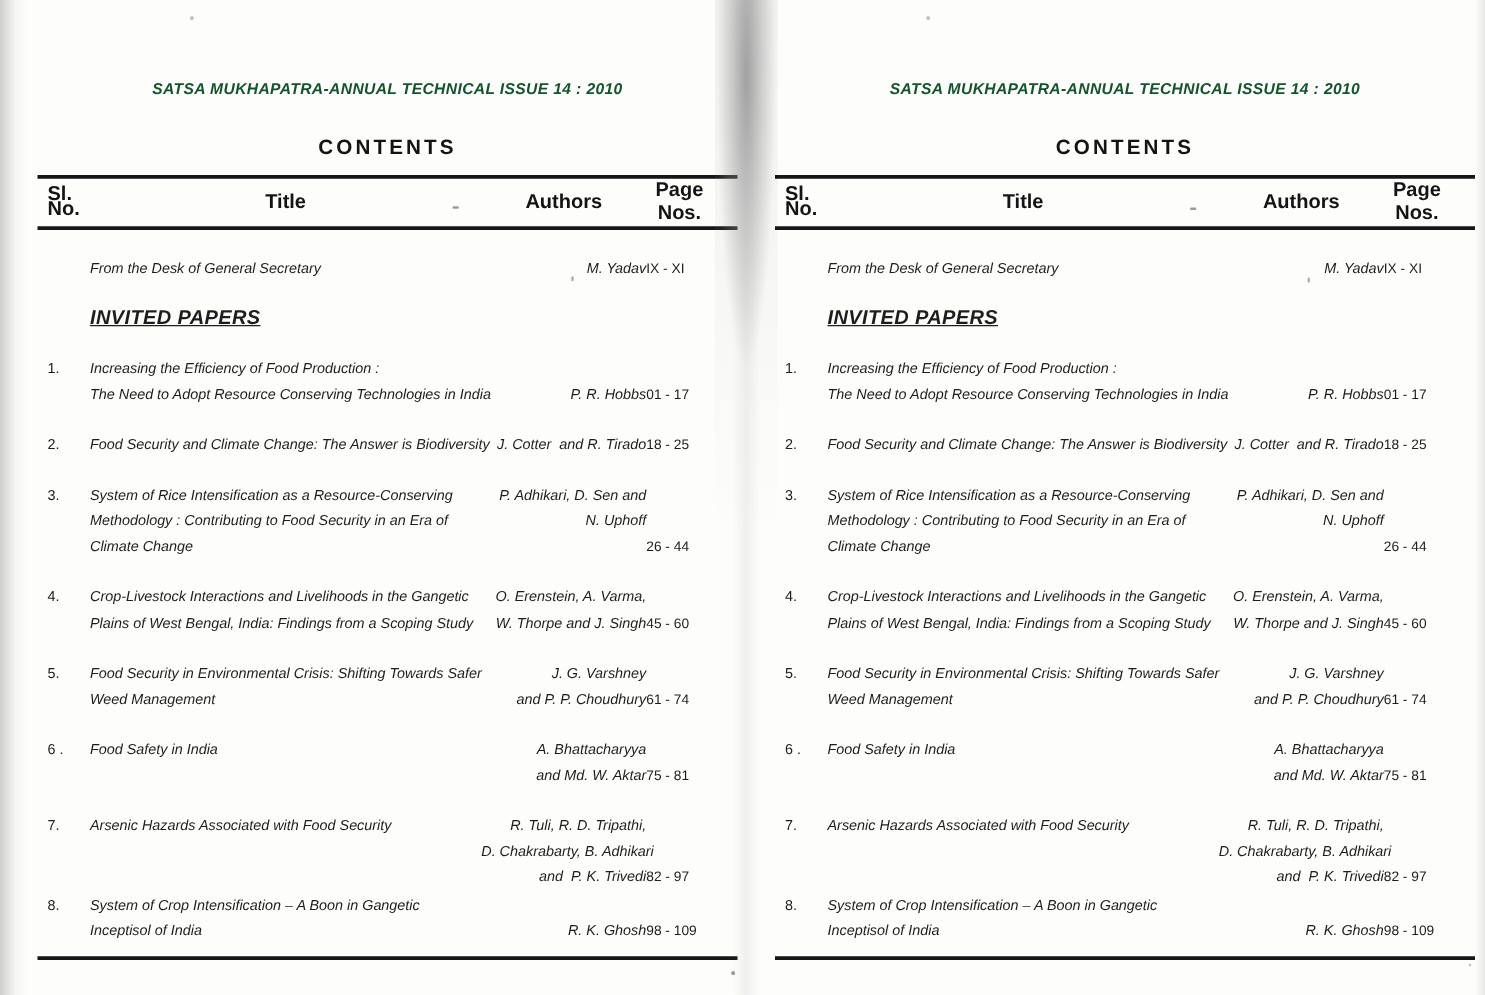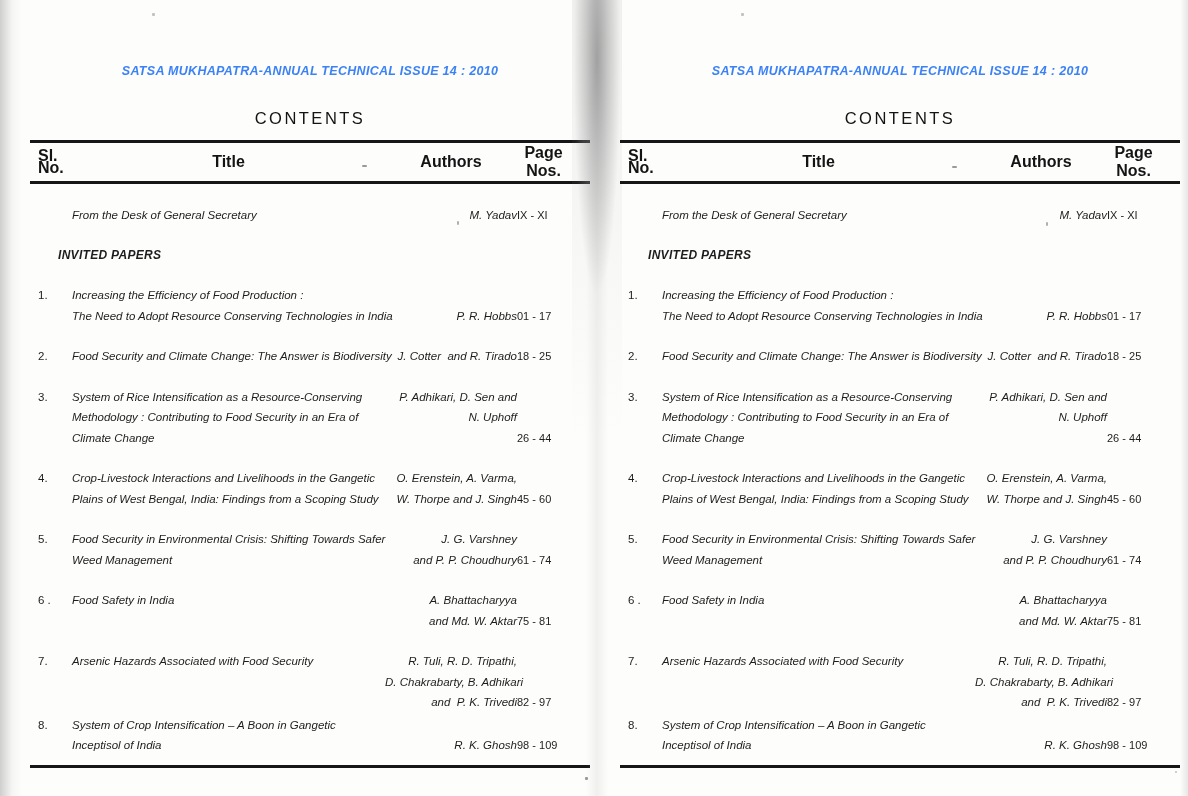--- a/index.html
+++ b/index.html
@@ -22,28 +22,28 @@
   .page.right { left: 620px; }
 
   .journal-title {
     margin-top: 63px;
     text-align: center;
     font-size: 12.5px;
     line-height: 16px;
     font-weight: bold;
     font-style: italic;
     letter-spacing: 0.3px;
-    color: #3b82f6;
+    color: #14532d;
   }
   .contents-title {
     margin-top: 30px;
     text-align: center;
     font-size: 16.5px;
     line-height: 19px;
-    font-weight: normal;
+    font-weight: bold;
     letter-spacing: 2.5px;
     color: #141414;
   }
 
   .toc-header {
     margin-top: 12px;
     border-top: 3px solid #161616;
     border-bottom: 3px solid #161616;
     padding: 1px 0;
     display: grid;
@@ -71,26 +71,27 @@
     min-height: 20.5px;
     white-space: pre;
   }
   .cell.sl .line { font-style: normal; padding-left: 8px; }
   .cell.title .line   { font-style: italic; }
   .cell.authors .line { font-style: italic; text-align: right; }
   .cell.pages .line   { font-style: normal; font-size: 11px; text-align: left; padding-right: 20px; }
 
   .section-heading {
     margin-top: 19px;
-    margin-left: 28px;
-    font-size: 12px;
+    margin-left: 42px;
+    font-size: 16px;
     line-height: 20.5px;
     font-weight: bold;
     font-style: italic;
     letter-spacing: 0.3px;
+    text-decoration: underline;
   }
 
   .bottom-rule {
     margin-top: 9px;
     height: 3px;
     background: #161616;
   }
 
   
   .edge-left {

